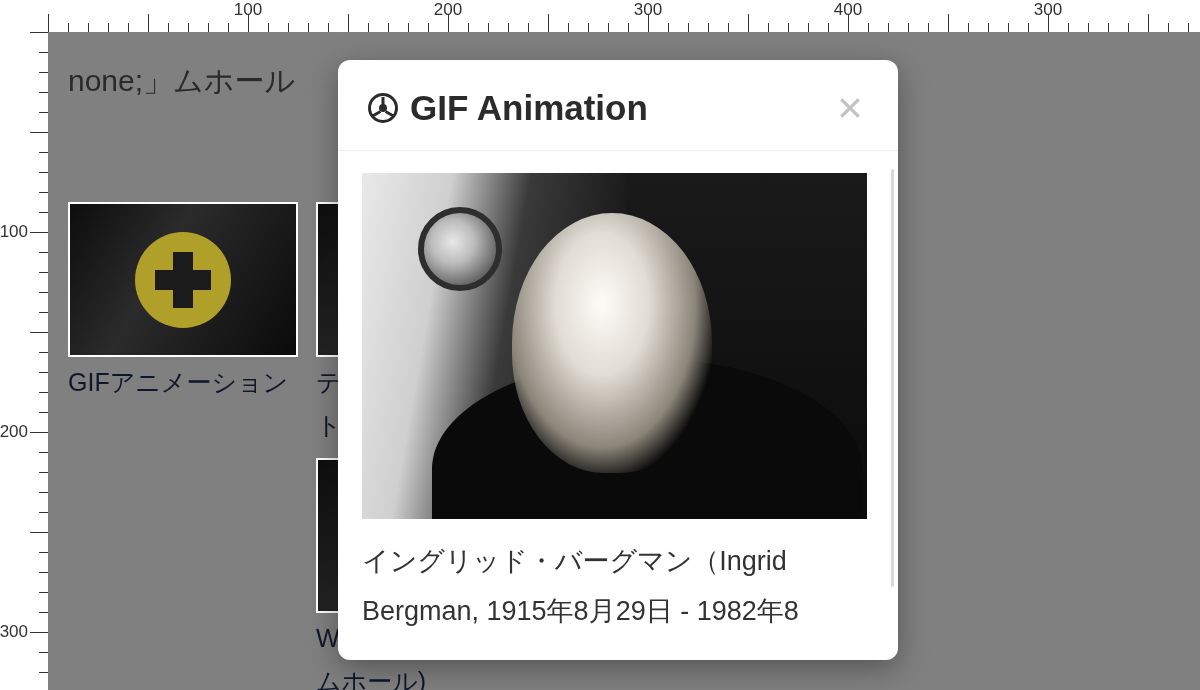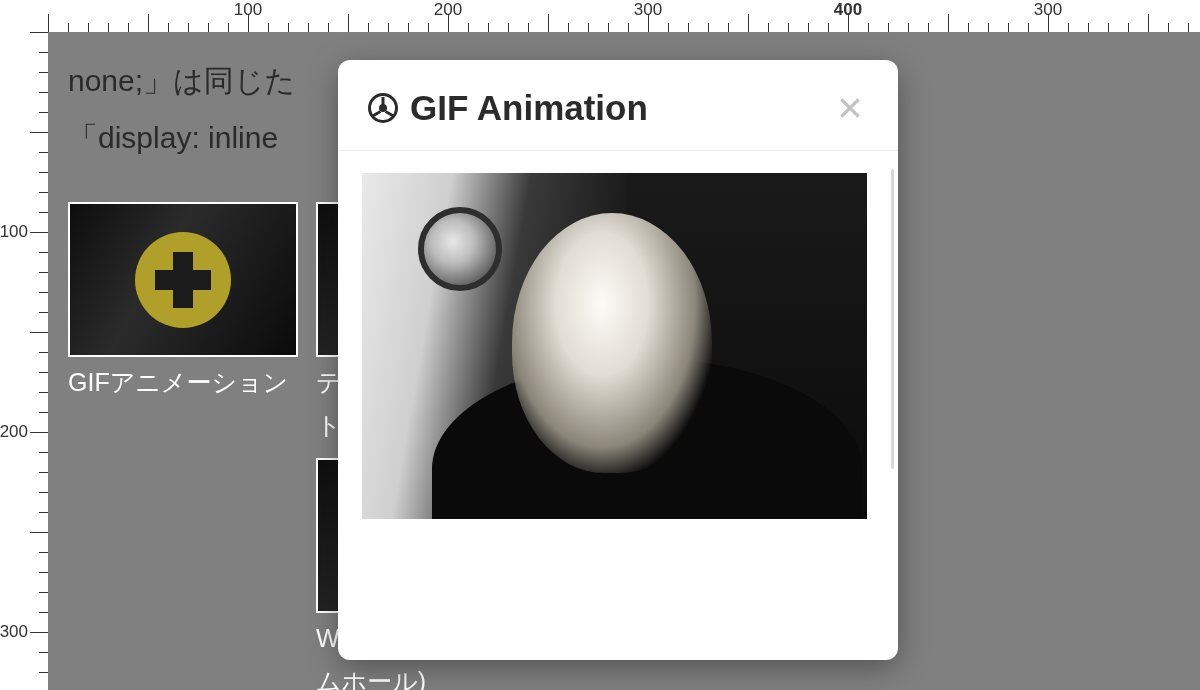--- a/index.html
+++ b/index.html
@@ -61,21 +61,21 @@
   width: 96px; height: 96px; border-radius: 50%; background: #b0a029;
   display: flex; align-items: center; justify-content: center;
 }
 .plus-badge::before, .plus-badge::after {
   content:''; position:absolute; background:#1b1b1b;
 }
 .plus-badge::before { width: 56px; height: 20px; }
 .plus-badge::after  { width: 20px; height: 56px; }
 .plus-badge .dot { position:absolute; width:10px; height:10px; background:#e6e6e6; border-radius:2px; top:28px; left:43px;}
 .caption {
-  color: #ffffff; font-size: 25px; line-height: 1.7; margin-top: 4px;
+  color: #0f172a; font-size: 25px; line-height: 1.7; margin-top: 4px;
   width: 230px;
 }
 .thumb.arch::before, .thumb.arch::after {
   content:''; position:absolute; bottom:-20px; width:140px; height:260px;
   background: repeating-linear-gradient(0deg,#d9d9d9 0 4px, #3a3a3a 4px 8px);
 }
 .thumb.arch::before { left:-20px; transform: skewX(-12deg); border-top-right-radius: 120px 200px;}
 .thumb.arch::after  { right:-20px; transform: skewX(12deg); border-top-left-radius: 120px 200px;}
 .thumb.arch { background: radial-gradient(circle at 50% 30%, #f3f3f3 0%, #c0c0c0 38%, #1e1e1e 75%); }
 
@@ -212,21 +212,21 @@
       <div class="minor" style="left: 1020px;"></div>
       <div class="minor" style="left: 1040px;"></div>
       <div class="minor" style="left: 1060px;"></div>
       <div class="minor" style="left: 1080px;"></div>
       <div class="major" style="left: 1100px;"></div>
       <div class="minor" style="left: 1120px;"></div>
       <div class="minor" style="left: 1140px;"></div>
       <div class="label" style="left: 200px;">100</div>
       <div class="label" style="left: 400px;">200</div>
       <div class="label" style="left: 600px;">300</div>
-      <div class="label" style="left: 800px; font-weight: bold;">400</div>
+      <div class="label" style="left: 800px;">400</div>
       <div class="label" style="left: 1000px;">300</div>
     </div>
 </div>
 <div class="ruler-v" id="ruler-v-ticks">
     <div class="major" style="top: 0px;"></div>
     <div class="minor" style="top: 20px;"></div>
     <div class="minor" style="top: 40px;"></div>
     <div class="minor" style="top: 60px;"></div>
     <div class="minor" style="top: 80px;"></div>
     <div class="major" style="top: 100px;"></div>
@@ -259,22 +259,21 @@
     <div class="minor" style="top: 640px;"></div>
     <div class="label" style="top: 200px;">100</div>
     <div class="label" style="top: 400px;">200</div>
     <div class="label" style="top: 600px;">300</div>
   </div>
 <div class="corner"></div>
 
 <div class="stage">
 
   <div class="bg-text">
-    <div>none;」は同じた</div>
-    <div>「display: inline</div>
+    <div>none;」ムホール</div>
   </div>
 
   <div class="grid">
     <div class="col">
       <div class="card">
         <div class="thumb">
           <div class="shade1"></div>
           <div class="plus-badge">
               <span class="dot"></span>
             </div>
@@ -326,16 +325,17 @@
       </button>
     </div>
     <div class="modal-body">
       <div class="scroll-indicator"></div>
       <div class="hero">
         <div class="bg-dark"></div>
         <div class="lamp"></div>
         <div class="shoulder"></div>
         <div class="face"></div>
       </div>
+      <div class="hero-caption">イングリッド・バーグマン（Ingrid Bergman, 1915年8月29日 - 1982年8</div>
     </div>
   </div>
 
 </div>
 
 </body></html>

